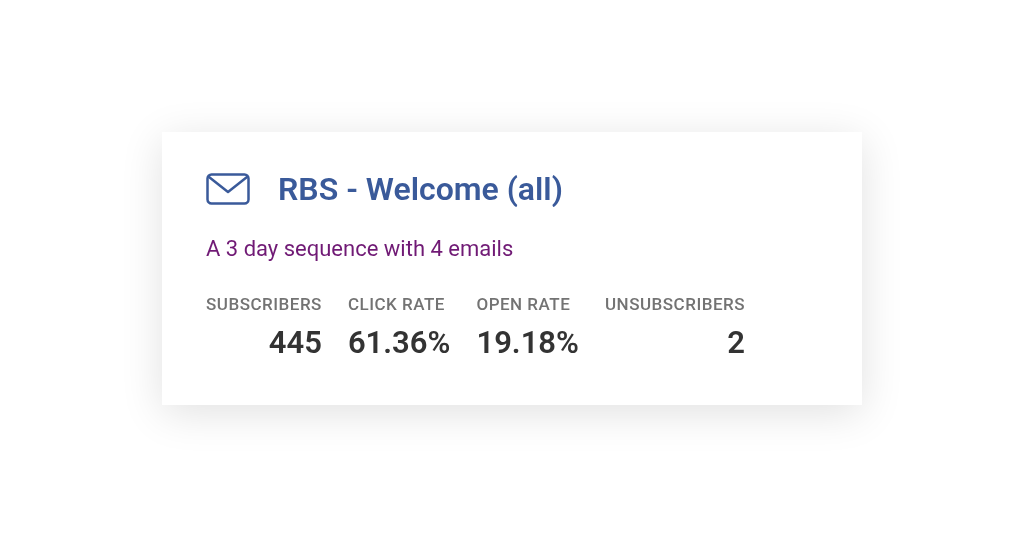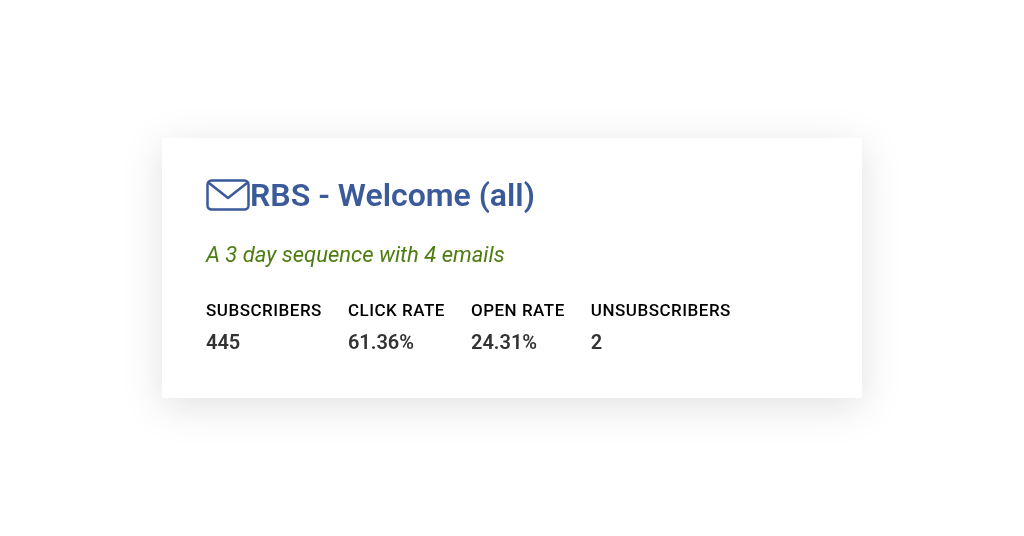--- a/index.html
+++ b/index.html
@@ -18,61 +18,62 @@
     }
     .card {
       width: 700px;
       background: #ffffff;
       box-shadow: 0 8px 40px rgba(0,0,0,0.12);
       padding: 38px 44px 44px 44px;
     }
     .header-row {
       display: flex;
       align-items: center;
+      gap: 28px;
       margin-bottom: 28px;
     }
     .envelope-icon {
       width: 44px;
       height: 32px;
       flex-shrink: 0;
     }
     .envelope-icon svg {
       display: block;
     }
     .title {
       color: #3a5a9a;
       font-size: 32px;
       font-weight: 600;
     }
     .subtitle {
-      color: #4d7c0f;
-      font-style: italic;
+      color: #701a75;
       font-size: 22px;
       margin-bottom: 19px;
     }
     .stats-row {
       display: flex;
       gap: 26px;
     }
     .stat {
       display: flex;
       flex-direction: column;
       gap: 10px;
     }
     .stat-label {
-      color: #000000;
+      color: #737373;
       font-size: 17px;
       letter-spacing: 0.5px;
       font-weight: 500;
       margin-top: 14px;
     }
     .stat-value {
       color: #333333;
-      font-size: 20px;
+      font-size: 31px;
       font-weight: 600;
+      text-align: right;
     }
   </style>
 </head>
 <body>
 
 <div class="card">
   <div class="header-row">
     <span class="envelope-icon">
       <svg width="44" height="32" viewBox="0 0 44 32" fill="none">
         <rect x="1.5" y="1.5" width="41" height="29" rx="4" stroke="#3a5a9a" stroke-width="2.5"></rect>
@@ -86,20 +87,20 @@
     <div class="stat">
       <span class="stat-label">SUBSCRIBERS</span>
       <span class="stat-value">445</span>
     </div>
     <div class="stat">
       <span class="stat-label">CLICK RATE</span>
       <span class="stat-value">61.36%</span>
     </div>
     <div class="stat">
       <span class="stat-label">OPEN RATE</span>
-      <span class="stat-value">24.31%</span>
+      <span class="stat-value">19.18%</span>
     </div>
     <div class="stat">
       <span class="stat-label">UNSUBSCRIBERS</span>
       <span class="stat-value">2</span>
     </div>
   </div>
 </div>
 
 </body></html>

